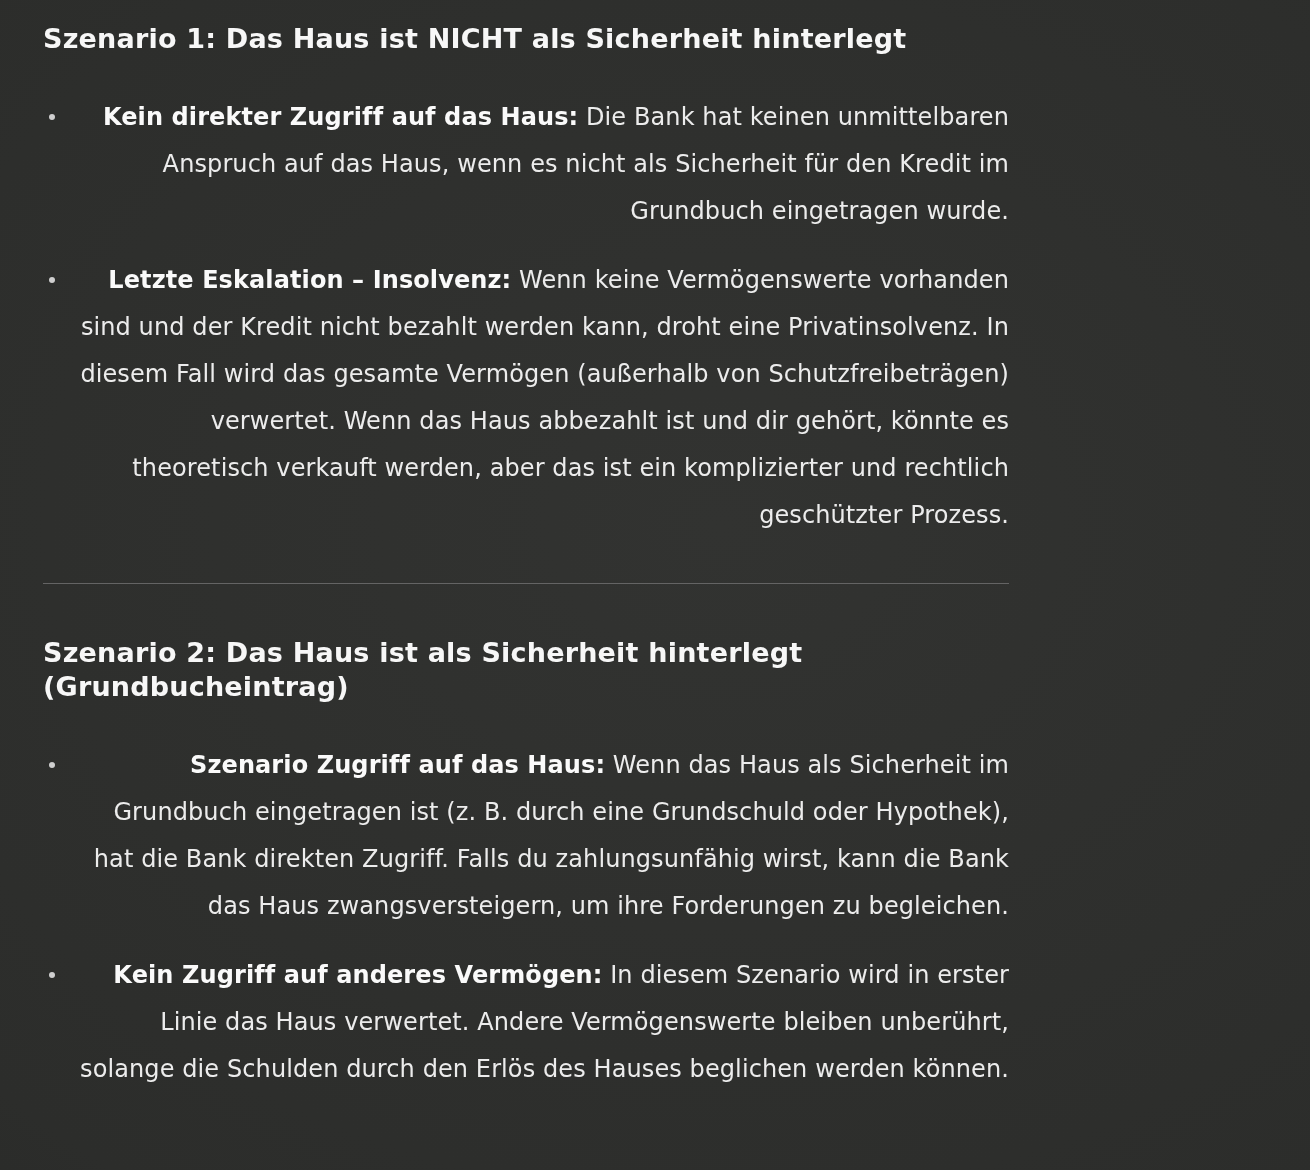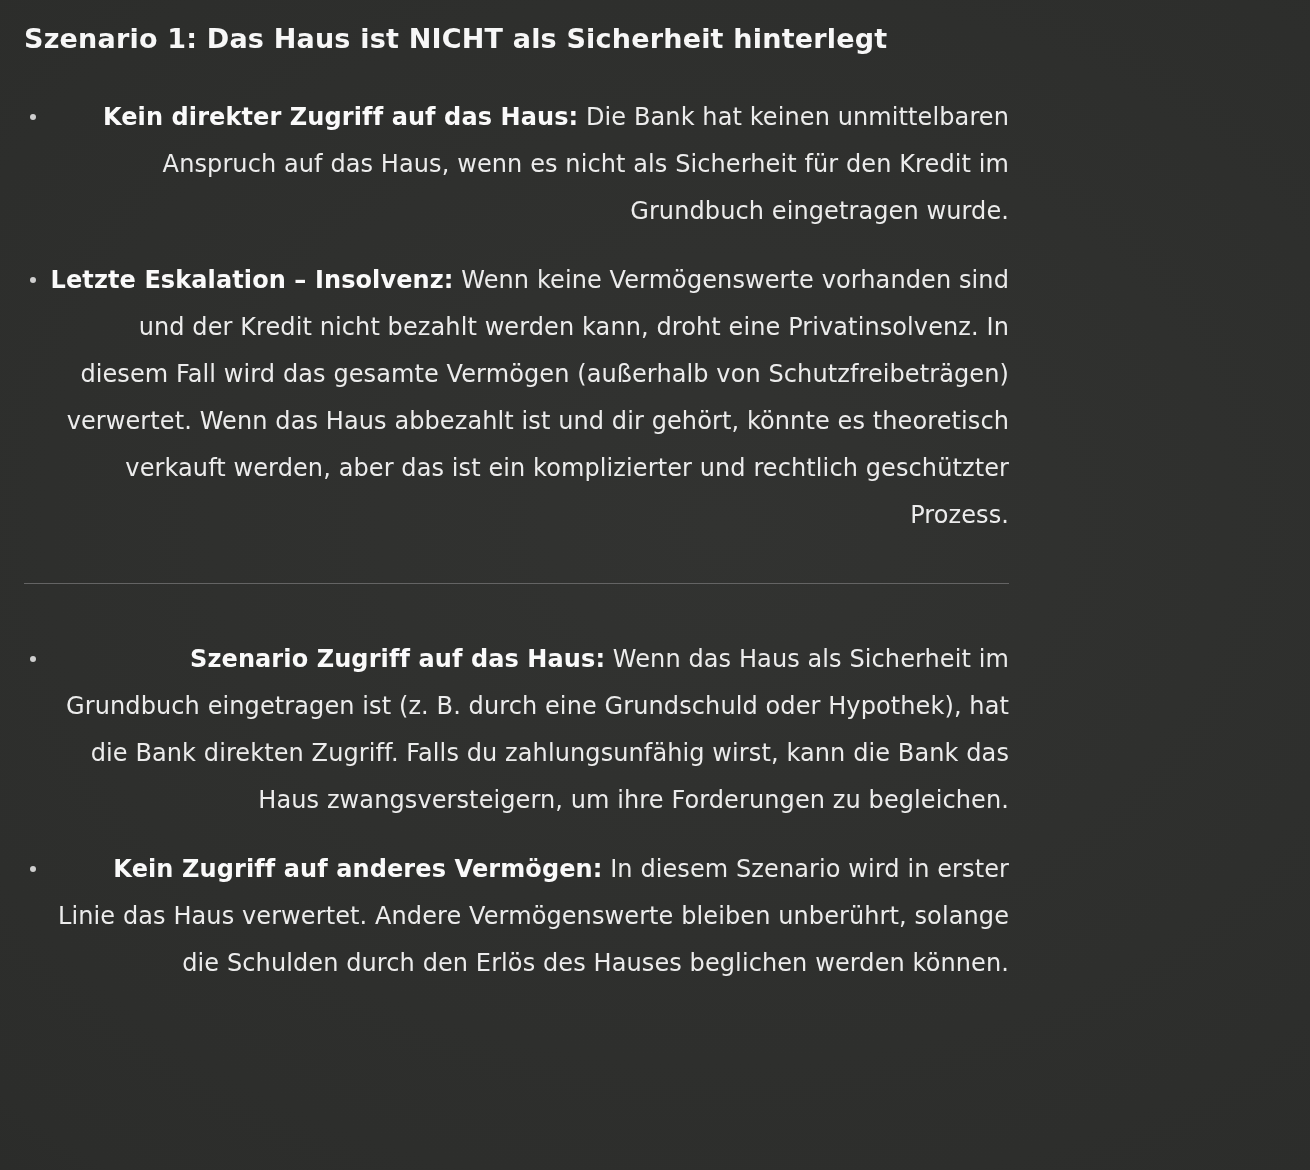--- a/index.html
+++ b/index.html
@@ -14,21 +14,21 @@
                 var(--bg-center, #323331) 0%,
                 #2c2d2b 55%,
                 var(--bg-edge, #202120) 100%);
     color: var(--text, #ececec);
     font-family: "DejaVu Sans", "Liberation Sans", sans-serif;
     -webkit-font-smoothing: antialiased;
   }
   .message {
     box-sizing: border-box;
     width: 1074px;
-    padding: 22px 65px 0 24px;
+    padding: 22px 65px 0 43px;
   }
   .scenario-heading {
     margin: 0 0 38px 0;
     font-size: 27px;
     line-height: 34px;
     font-weight: 700;
     letter-spacing: 0.2px;
     color: var(--heading, #f7f7f7);
   }
   ul.bullet-list {
@@ -80,20 +80,21 @@
       <li class="bullet-item">
         <span class="bullet-dot"></span>
         <span class="bullet-label">Letzte Eskalation – Insolvenz:</span><span> Wenn keine Vermögenswerte vorhanden sind und der Kredit nicht bezahlt werden kann, droht eine Privatinsolvenz. In diesem Fall wird das gesamte Vermögen (außerhalb von Schutzfreibeträgen) verwertet. Wenn das Haus abbezahlt ist und dir gehört, könnte es theoretisch verkauft werden, aber das ist ein komplizierter und rechtlich geschützter Prozess.</span>
       </li>
     </ul>
   </section>
 
   <hr class="divider">
 
   <section>
+    <h3 class="scenario-heading">Szenario 2: Das Haus ist als Sicherheit hinterlegt (Grundbucheintrag)</h3>
     <ul class="bullet-list">
       <li class="bullet-item">
         <span class="bullet-dot"></span>
         <span class="bullet-label">Szenario Zugriff auf das Haus:</span><span> Wenn das Haus als Sicherheit im Grundbuch eingetragen ist (z. B. durch eine Grundschuld oder Hypothek), hat die Bank direkten Zugriff. Falls du zahlungsunfähig wirst, kann die Bank das Haus zwangsversteigern, um ihre Forderungen zu begleichen.</span>
       </li>
       <li class="bullet-item">
         <span class="bullet-dot"></span>
         <span class="bullet-label">Kein Zugriff auf anderes Vermögen:</span><span> In diesem Szenario wird in erster Linie das Haus verwertet. Andere Vermögenswerte bleiben unberührt, solange die Schulden durch den Erlös des Hauses beglichen werden können.</span>
       </li>
     </ul>

